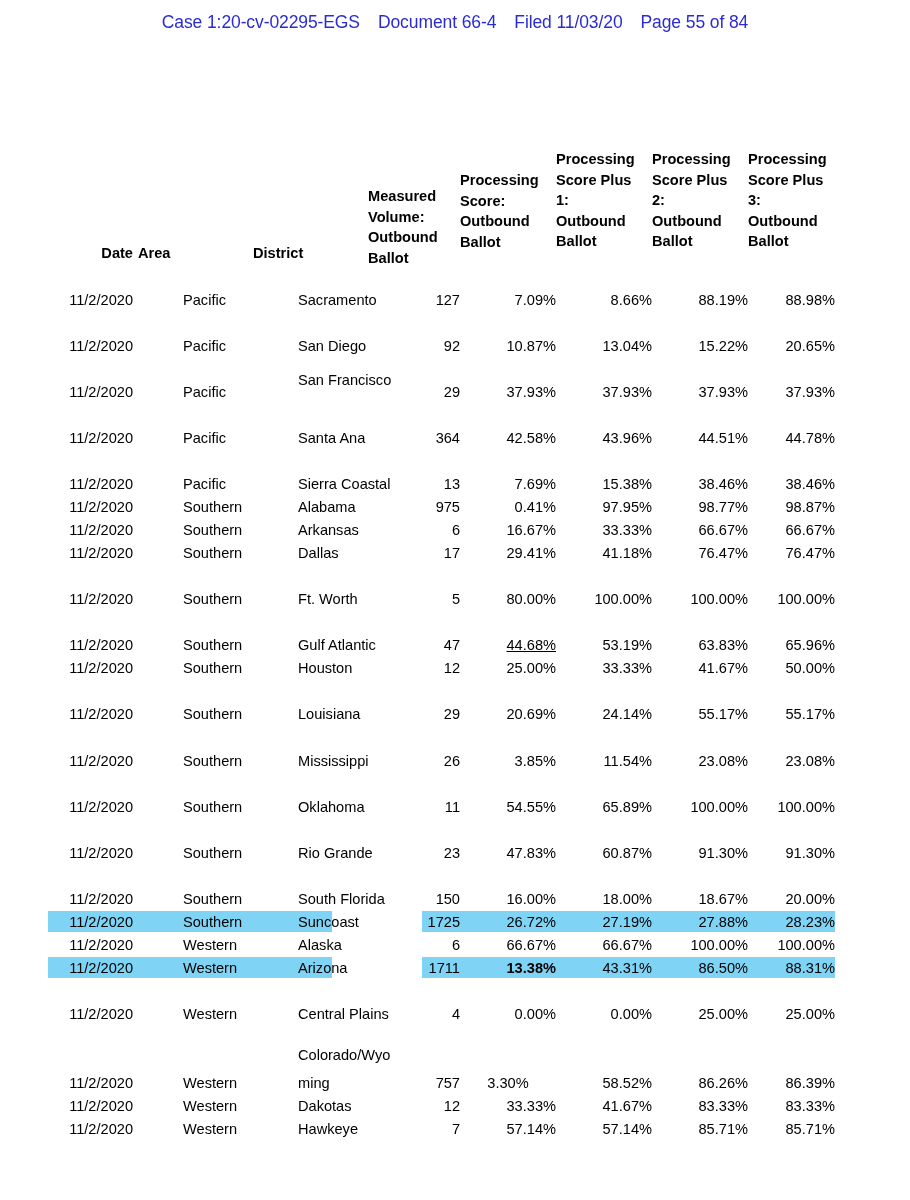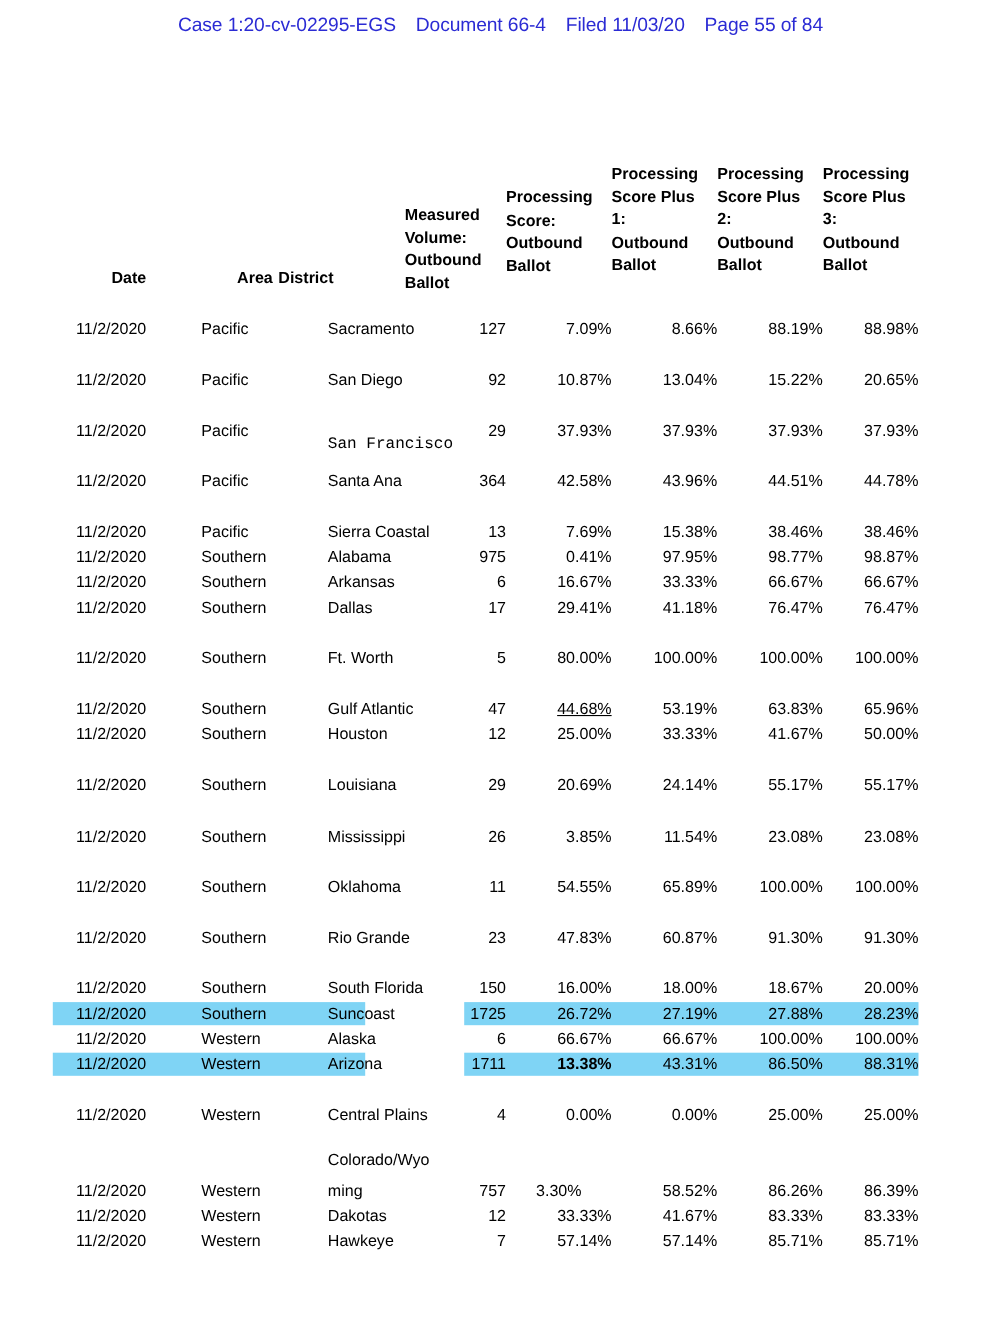--- a/index.html
+++ b/index.html
@@ -80,21 +80,21 @@
 </head>
 <body>
 
 <div id="court-stamp">
   <span class="seg">Case 1:20-cv-02295-EGS</span><span class="seg">Document 66-4</span><span class="seg">Filed 11/03/20</span><span class="seg">Page 55 of 84</span>
 </div>
 
 <div id="table-region">
 
   <div class="hcell col-date" style="top:243px; text-align:right;">Date</div>
-  <div class="hcell col-area" style="top:243px; text-align:right;">Area</div>
+  <div class="hcell col-area" style="top:243px; text-align:left;">Area</div>
   <div class="hcell col-dist" style="top:243px; text-align:left;">District</div>
   <div class="hcell multiline col-vol" style="top:170px; text-align:left;margin-top:16px;">Measured
 Volume:
 Outbound
 Ballot</div>
   <div class="hcell multiline col-ps" style="top:170px; text-align:left;">Processing
 Score:
 Outbound
 Ballot</div>
   <div class="hcell multiline col-p1" style="top:149px; text-align:left;">Processing
@@ -125,21 +125,21 @@
       <div class="cell num col-date" style="top: 338px;">11/2/2020</div>
       <div class="cell lbl col-area" style="top: 338px;">Pacific</div>
       <div class="cell lbl col-dist" style="top: 338px;">San Diego</div>
       <div class="cell num col-vol" style="top: 338px;">92</div>
       <div class="cell num col-ps" style="top: 338px;">10.87%</div>
       <div class="cell num col-p1" style="top: 338px;">13.04%</div>
       <div class="cell num col-p2" style="top: 338px;">15.22%</div>
       <div class="cell num col-p3" style="top: 338px;">20.65%</div>
       <div class="cell num col-date" style="top: 384px;">11/2/2020</div>
       <div class="cell lbl col-area" style="top: 384px;">Pacific</div>
-      <div class="cell lbl col-dist" style="top: 396px; font-family: Liberation Mono, monospace;">San Francisco</div>
+      <div class="cell lbl col-dist" style="top: 372px;">San Francisco</div>
       <div class="cell num col-vol" style="top: 384px;">29</div>
       <div class="cell num col-ps" style="top: 384px;">37.93%</div>
       <div class="cell num col-p1" style="top: 384px;">37.93%</div>
       <div class="cell num col-p2" style="top: 384px;">37.93%</div>
       <div class="cell num col-p3" style="top: 384px;">37.93%</div>
       <div class="cell num col-date" style="top: 430px;">11/2/2020</div>
       <div class="cell lbl col-area" style="top: 430px;">Pacific</div>
       <div class="cell lbl col-dist" style="top: 430px;">Santa Ana</div>
       <div class="cell num col-vol" style="top: 430px;">364</div>
       <div class="cell num col-ps" style="top: 430px;">42.58%</div>

